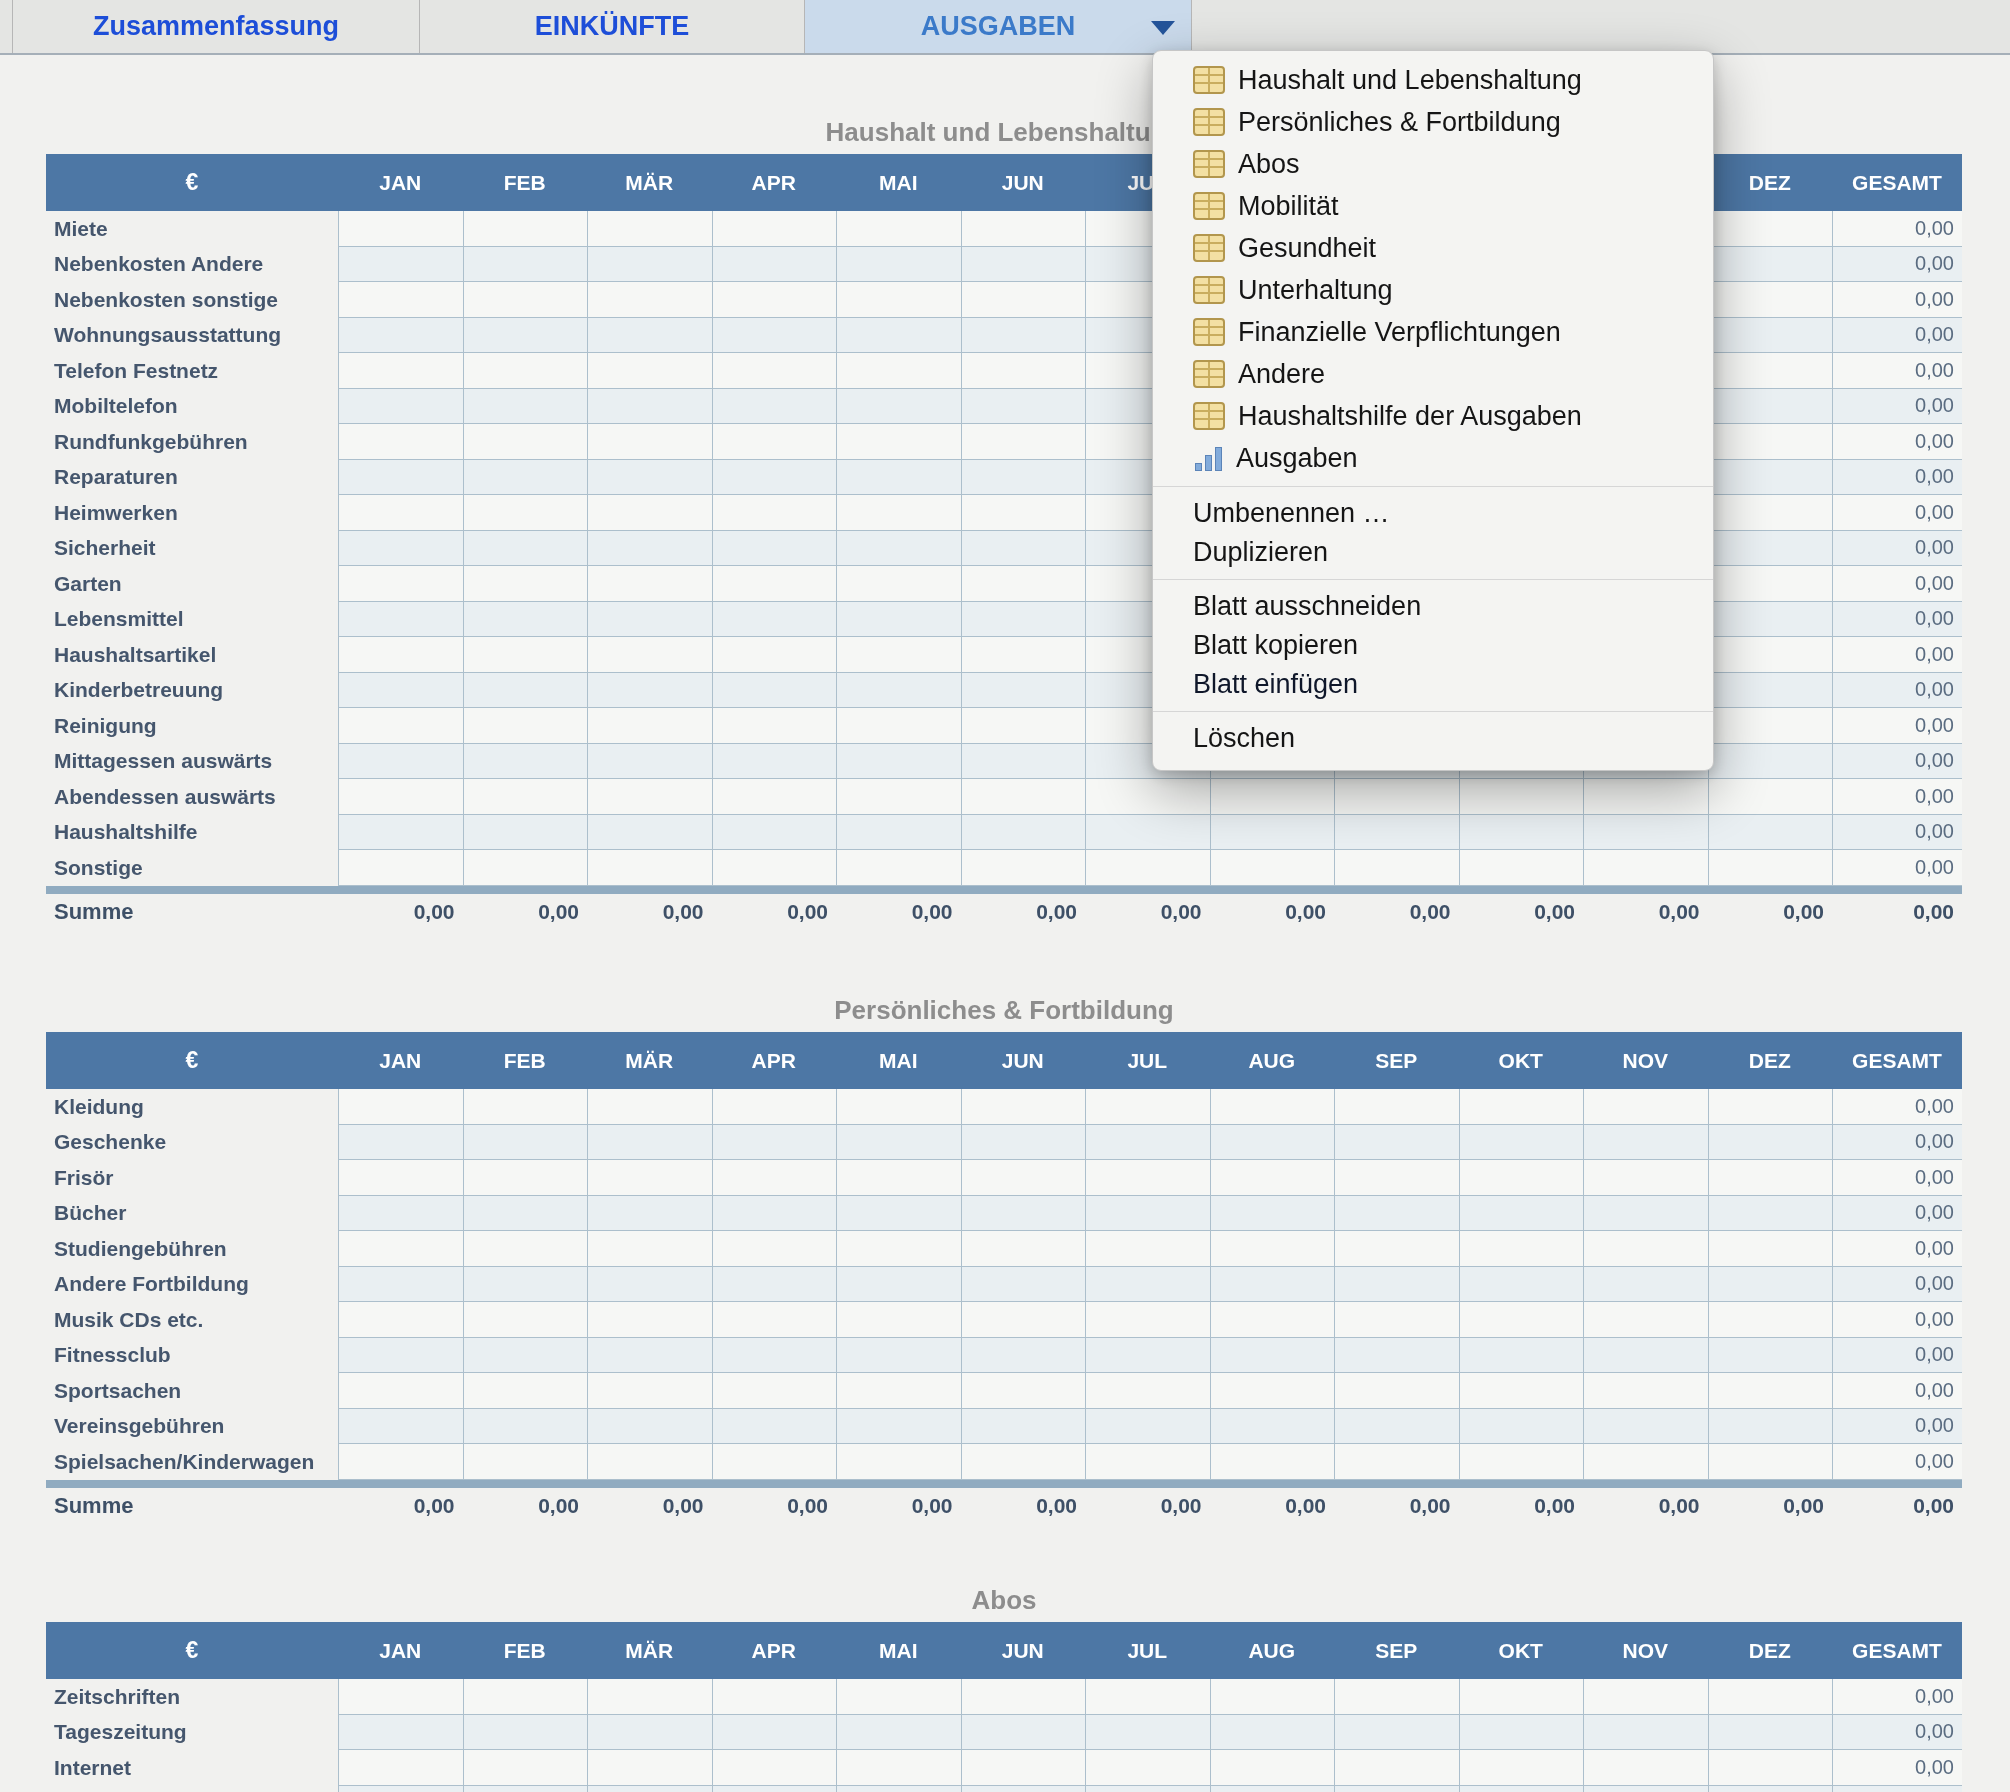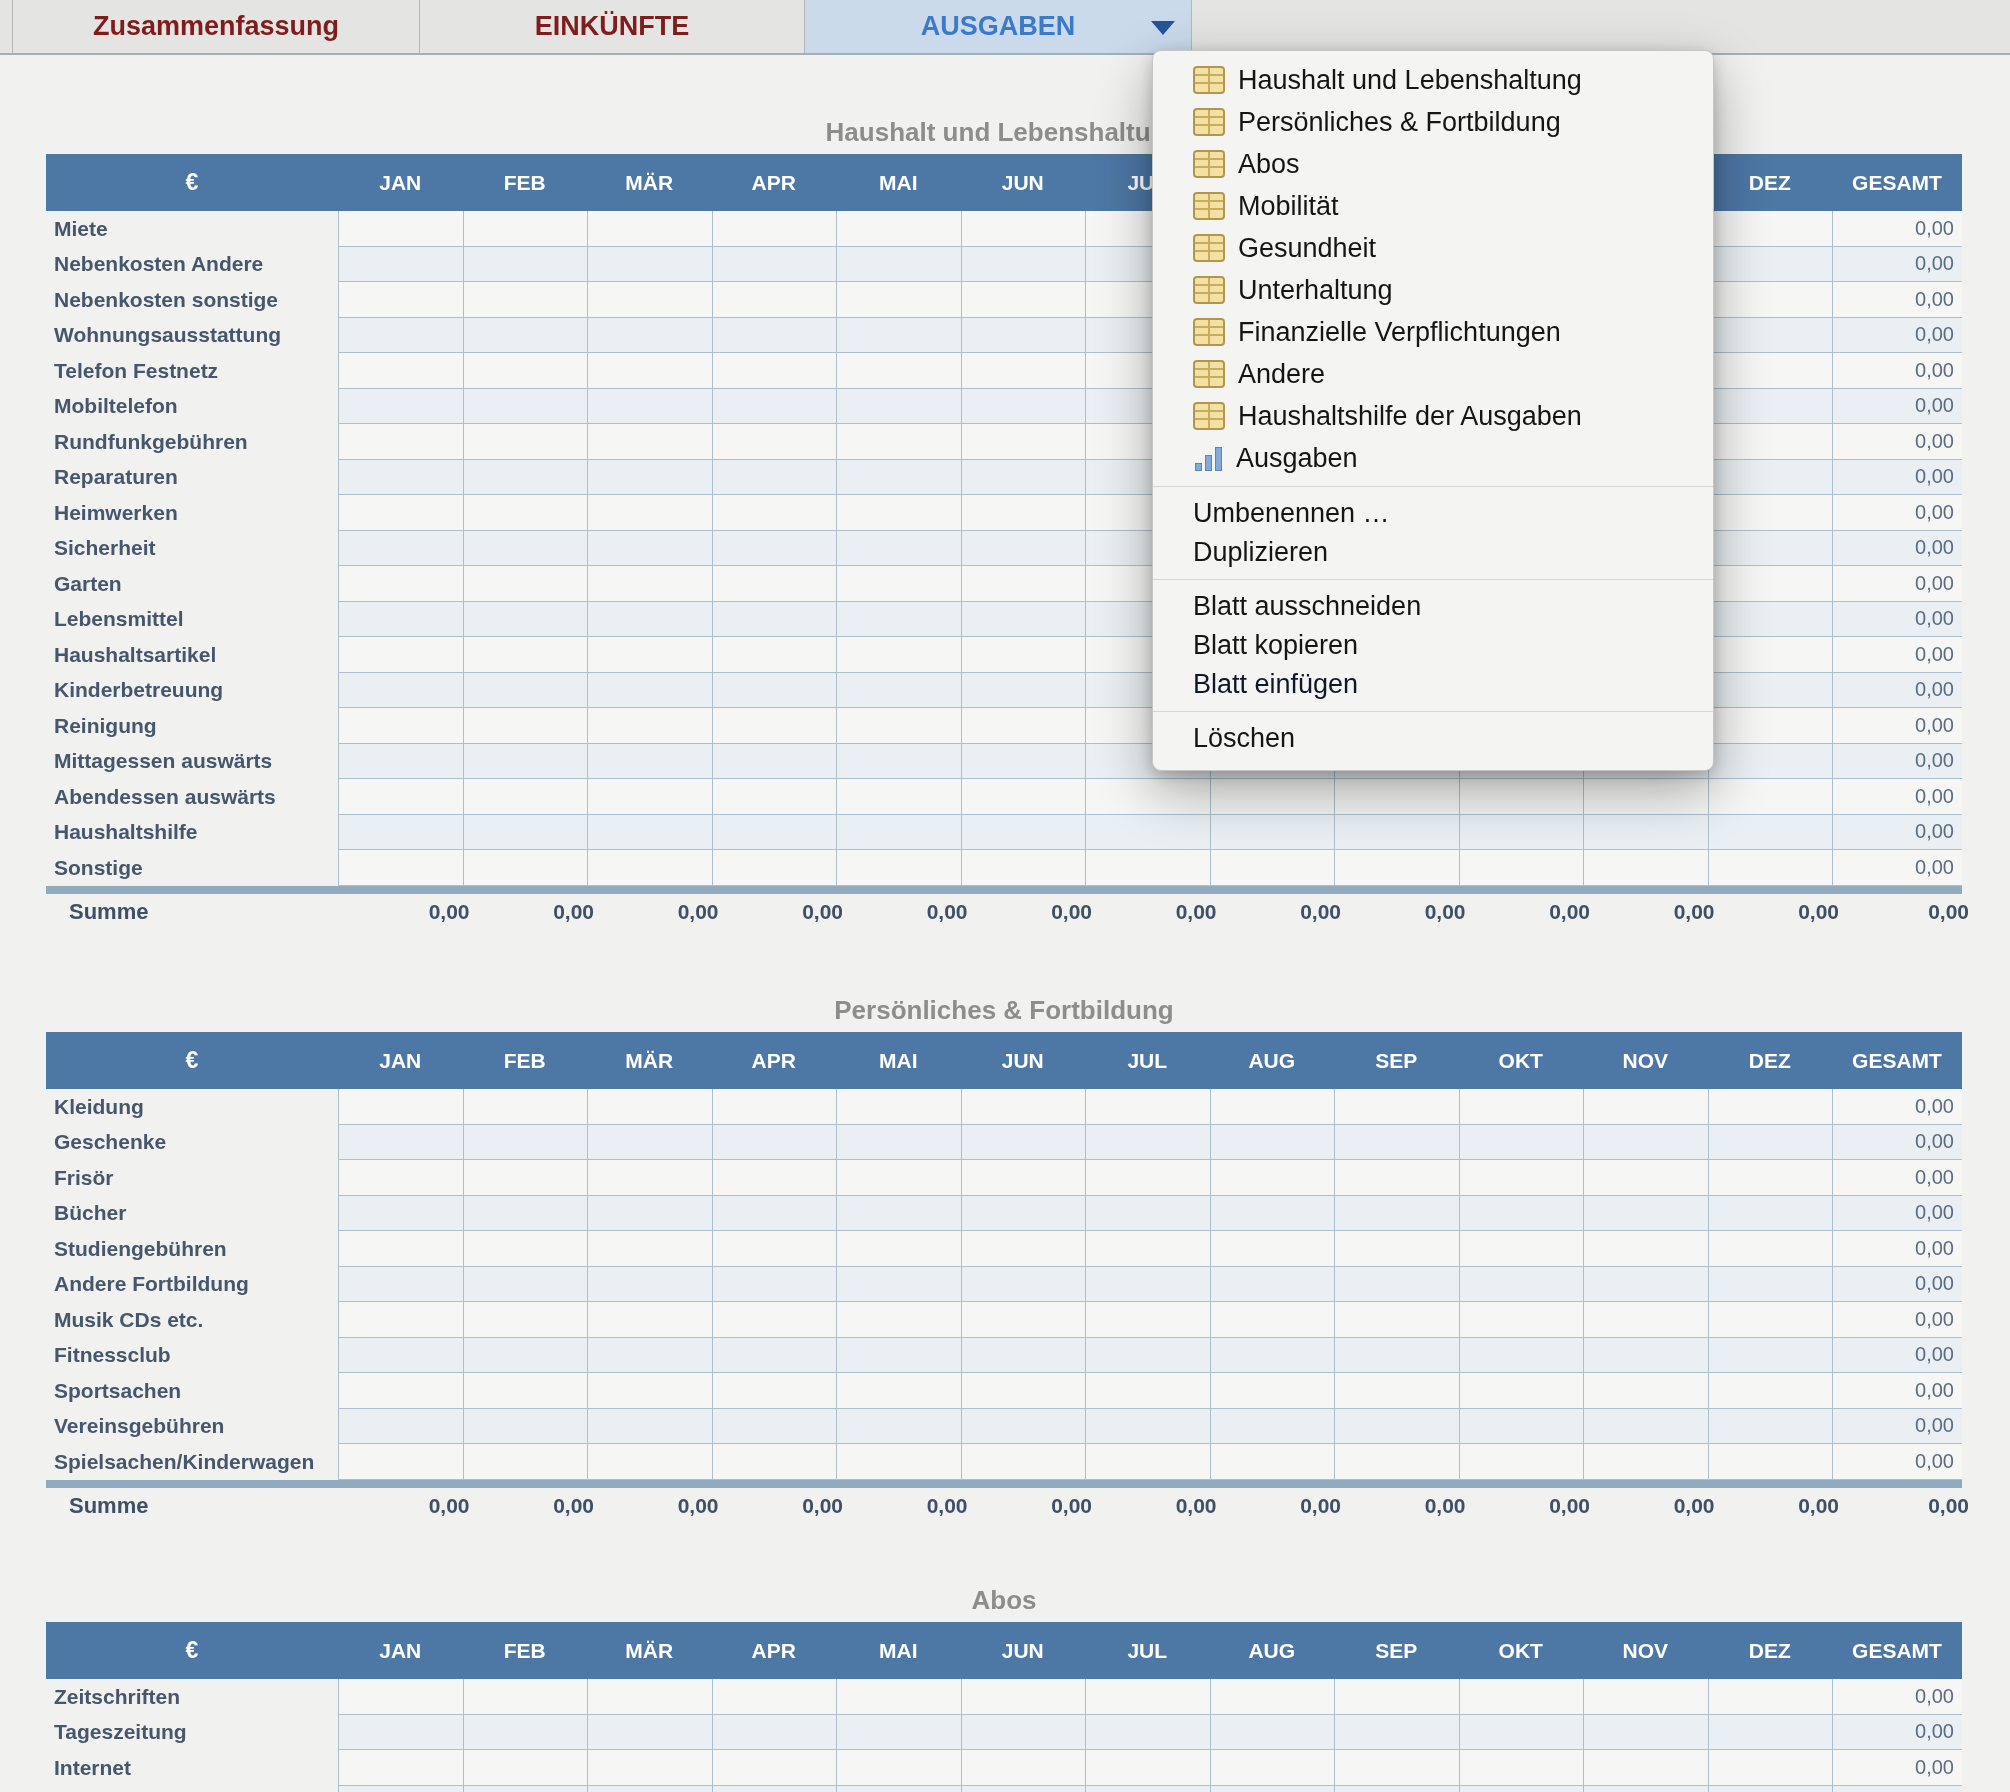--- a/index.html
+++ b/index.html
@@ -3,21 +3,21 @@
 <meta charset="utf-8">
 <style>
   html,body{margin:0;padding:0;background:#d8d8d8;}
   .stage{position:relative;width:2010px;height:1792px;background:#f1f1ef;overflow:hidden;
          font-family:"Liberation Sans","DejaVu Sans",sans-serif;}
 
   
   .tabbar{position:absolute;top:0;left:0;width:2010px;height:55px;background:#e4e5e3;
           border-bottom:2px solid #a5afb8;display:flex;z-index:5;box-sizing:border-box;}
   .tab{display:flex;align-items:center;justify-content:center;font-weight:bold;font-size:27px;
-       color:#7f1d1d;border-right:1px solid #b6b6b6;position:relative;box-sizing:border-box;height:100%;}
+       color:#1d4ed8;border-right:1px solid #b6b6b6;position:relative;box-sizing:border-box;height:100%;}
   .tab-stub{width:13px;}
   .tab-z{width:407px;}
   .tab-e{width:385px;}
   .tab-a{width:387px;background:#cadaeb;color:#3b7ac9;}
   .tab-fill{flex:1;border-right:none;}
   .tab-arrow{position:absolute;right:16px;top:21px;width:0;height:0;
              border-left:12px solid transparent;border-right:12px solid transparent;
              border-top:14px solid #24549a;}
 
   
@@ -31,21 +31,21 @@
   .body-row{height:35.5px;}
   .cell{height:100%;box-sizing:border-box;}
   .label-cell{display:flex;align-items:center;padding-left:8px;font-weight:bold;
               font-size:21px;color:#45566d;white-space:nowrap;text-align:right;}
   .data-cell,.gesamt-cell{border-left:1px solid #acbfcc;border-bottom:1px solid #acbfcc;}
   .light .data-cell,.light .gesamt-cell{background:#f6f7f5;}
   .tint  .data-cell,.tint  .gesamt-cell{background:#e9eff2;}
   .gesamt-cell{display:flex;align-items:center;justify-content:flex-end;
                padding-right:8px;font-size:20px;color:#5a6c81;}
   .summe-bar{height:8px;background:#90abc0;}
-  .summe-row{height:36px;align-items:center;margin-left:15px;}
+  .summe-row{height:36px;align-items:center;}
   .summe-row .label-cell{font-size:22px;color:#3e5067;}
   .summe-val{display:flex;align-items:center;justify-content:flex-end;height:100%;
              padding-right:8px;font-weight:bold;font-size:21px;color:#3e5067;box-sizing:border-box;}
 
   
   .menu{position:absolute;left:1152px;top:50px;width:562px;background:#f4f4f2;
         border:1px solid #c6c6c6;border-radius:9px;z-index:30;padding:8px 0 12px;
         box-shadow:0 20px 55px rgba(0,0,0,0.33),0 4px 14px rgba(0,0,0,0.18);box-sizing:border-box;}
   .menu-item{display:flex;align-items:center;padding-left:40px;font-size:27px;color:#151515;
              white-space:nowrap;}

